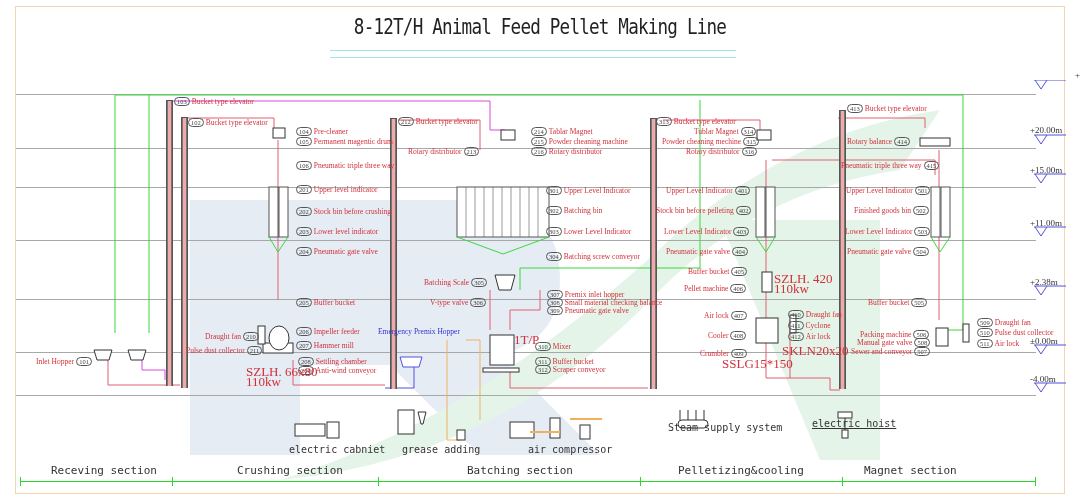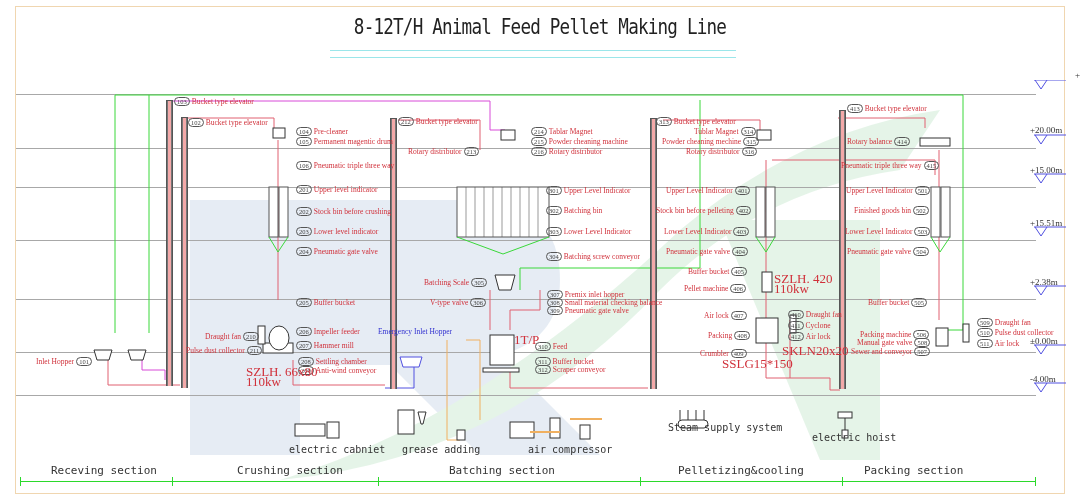--- a/index.html
+++ b/index.html
@@ -40,21 +40,21 @@
 <div class="hline" style="top:148px;"></div>
 <div class="hline" style="top:187px;"></div>
 <div class="hline" style="top:240px;"></div>
 <div class="hline" style="top:299px;"></div>
 <div class="hline" style="top:352px;"></div>
 <div class="hline" style="top:395px;"></div>
 
 <div class="elev" style="top:70px;margin-left:45px;">+25.00m</div>
 <div class="elev" style="top:125px;">+20.00m</div>
 <div class="elev" style="top:165px;">+15.00m</div>
-<div class="elev" style="top:218px;">+15.51m</div>
+<div class="elev" style="top:218px;">+11.00m</div>
 <div class="elev" style="top:277px;">+2.38m</div>
 <div class="elev" style="top:336px;">±0.00m</div>
 <div class="elev" style="top:374px;">-4.00m</div>
 <svg class="tri-svg" style="left:1030px;top:80px;" width="40" height="320">
   <g fill="none" stroke="#5050e0" stroke-width="1">
     <path d="M4 0 h32 M5 0 l6 9 l6 -9"></path>
     <path d="M4 55 h32 M5 55 l6 9 l6 -9"></path>
     <path d="M4 94 h32 M5 94 l6 9 l6 -9"></path>
     <path d="M4 147 h32 M5 147 l6 9 l6 -9"></path>
     <path d="M4 206 h32 M5 206 l6 9 l6 -9"></path>
@@ -183,57 +183,57 @@
 <div class="lbl" style="left:294px;top:327px;"><span class="num">206</span><span>Impeller feeder</span></div>
 <div class="lbl" style="left:294px;top:341px;"><span class="num">207</span><span>Hammer mill</span></div>
 <div class="lbl" style="left:296px;top:357px;"><span class="num">208</span><span>Settling chamber</span></div>
 <div class="lbl" style="left:296px;top:366px;"><span class="num">209</span><span>Anti-wind conveyor</span></div>
 <div class="lbl" style="left:205px;top:332px;"><span>Draught fan</span><span class="num">210</span></div>
 <div class="lbl" style="left:186px;top:346px;"><span>Pulse dust collector</span><span class="num">211</span></div>
 <div class="spec" style="left:246px;top:367px;">
     <div>SZLH. 66x80</div>
     <div>110kw</div>
   </div>
-<div class="lbl blue" style="left:378px;top:327px;">Emergency Inlet Hopper</div>
+<div class="lbl blue" style="left:378px;top:327px;">Emergency Premix Hopper</div>
 
 <div class="lbl" style="left:396px;top:117px;"><span class="num">212</span><span>Bucket type elevator</span></div>
 <div class="lbl" style="left:529px;top:127px;"><span class="num">214</span><span>Tablar Magnet</span></div>
 <div class="lbl" style="left:529px;top:137px;"><span class="num">215</span><span>Powder cheaning machine</span></div>
 <div class="lbl" style="left:529px;top:147px;"><span class="num">216</span><span>Rotary distributor</span></div>
 <div class="lbl" style="left:408px;top:147px;"><span>Rotary distributor</span><span class="num">213</span></div>
 <div class="lbl" style="left:544px;top:186px;"><span class="num">301</span><span>Upper Level Indicator</span></div>
 <div class="lbl" style="left:544px;top:206px;"><span class="num">302</span><span>Batching bin</span></div>
 <div class="lbl" style="left:544px;top:227px;"><span class="num">303</span><span>Lower Level Indicator</span></div>
 <div class="lbl" style="left:544px;top:252px;"><span class="num">304</span><span>Batching screw conveyor</span></div>
 <div class="lbl" style="left:424px;top:278px;"><span>Batching Scale</span><span class="num">305</span></div>
 <div class="lbl" style="left:430px;top:298px;"><span>V-type valve</span><span class="num">306</span></div>
 <div class="lbl" style="left:545px;top:290px;"><span class="num">307</span><span>Premix inlet hopper</span></div>
 <div class="lbl" style="left:545px;top:298px;"><span class="num">308</span><span>Small material checking balance</span></div>
 <div class="lbl" style="left:545px;top:306px;"><span class="num">309</span><span>Pneumatic gate valve</span></div>
 <div class="spec" style="left:514px;top:335px;">1T/P</div>
-<div class="lbl" style="left:533px;top:342px;"><span class="num">310</span><span>Feed</span></div>
+<div class="lbl" style="left:533px;top:342px;"><span class="num">310</span><span>Mixer</span></div>
 <div class="lbl" style="left:533px;top:357px;"><span class="num">311</span><span>Buffer bucket</span></div>
 <div class="lbl" style="left:533px;top:365px;"><span class="num">312</span><span>Scraper conveyor</span></div>
 
 <div class="lbl" style="left:654px;top:117px;"><span class="num">313</span><span>Bucket type elevator</span></div>
 <div class="lbl" style="left:694px;top:127px;"><span>Tublar Magnet</span><span class="num">314</span></div>
 <div class="lbl" style="left:662px;top:137px;"><span>Powder cheaning mechine</span><span class="num">315</span></div>
 <div class="lbl" style="left:686px;top:147px;"><span>Rotary distributor</span><span class="num">316</span></div>
 <div class="lbl" style="left:666px;top:186px;"><span>Upper Level Indicator</span><span class="num">401</span></div>
 <div class="lbl" style="left:656px;top:206px;"><span>Stock bin before pelleting</span><span class="num">402</span></div>
 <div class="lbl" style="left:664px;top:227px;"><span>Lower Level Indicator</span><span class="num">403</span></div>
 <div class="lbl" style="left:666px;top:247px;"><span>Pneumatic gate valve</span><span class="num">404</span></div>
 <div class="lbl" style="left:688px;top:267px;"><span>Buffer bucket</span><span class="num">405</span></div>
 <div class="lbl" style="left:684px;top:284px;"><span>Pellet machine</span><span class="num">406</span></div>
 <div class="spec" style="left:774px;top:274px;">
     <div>SZLH. 420</div>
     <div>110kw</div>
   </div>
 <div class="lbl" style="left:704px;top:311px;"><span>Air lock</span><span class="num">407</span></div>
-<div class="lbl" style="left:708px;top:331px;"><span>Packing</span><span class="num">408</span></div>
+<div class="lbl" style="left:708px;top:331px;"><span>Cooler</span><span class="num">408</span></div>
 <div class="lbl" style="left:700px;top:349px;"><span>Crumbler</span><span class="num">409</span></div>
 <div class="lbl" style="left:786px;top:310px;"><span class="num">410</span><span>Draught fan</span></div>
 <div class="lbl" style="left:786px;top:321px;"><span class="num">411</span><span>Cyclone</span></div>
 <div class="lbl" style="left:786px;top:332px;"><span class="num">412</span><span>Air lock</span></div>
 <div class="spec" style="left:782px;top:346px;">SKLN20x20</div>
 <div class="spec" style="left:722px;top:359px;">SSLG15*150</div>
 
 <div class="lbl" style="left:845px;top:104px;"><span class="num">413</span><span>Bucket type elevator</span></div>
 <div class="lbl" style="left:847px;top:137px;"><span>Rotary balance</span><span class="num">414</span></div>
 <div class="lbl" style="left:841px;top:161px;"><span>Pneumatic triple three way</span><span class="num">415</span></div>
@@ -246,27 +246,27 @@
 <div class="lbl" style="left:857px;top:338px;"><span>Manual gate valve</span><span class="num">508</span></div>
 <div class="lbl" style="left:851px;top:347px;"><span>Sewer and conveyor</span><span class="num">507</span></div>
 <div class="lbl" style="left:975px;top:318px;"><span class="num">509</span><span>Draught fan</span></div>
 <div class="lbl" style="left:975px;top:328px;"><span class="num">510</span><span>Pulse dust collector</span></div>
 <div class="lbl" style="left:975px;top:339px;"><span class="num">511</span><span>Air lock</span></div>
 
 <div class="bottom-cap" style="left:289px;top:444px;">electric cabniet</div>
 <div class="bottom-cap" style="left:402px;top:444px;">grease adding</div>
 <div class="bottom-cap" style="left:528px;top:444px;">air compressor</div>
 <div class="bottom-cap" style="left:668px;top:422px;">Steam supply system</div>
-<div class="bottom-cap" style="left:812px;top:432px;">electric hoist</div>
+<div class="bottom-cap" style="left:812px;top:418px;text-decoration:underline;">electric hoist</div>
 
 <div class="section-label" style="left:51px;top:464px;">Receving section</div>
 <div class="section-label" style="left:237px;top:464px;">Crushing section</div>
-<div class="section-label" style="left:449px;top:464px;">Batching section</div>
+<div class="section-label" style="left:467px;top:464px;">Batching section</div>
 <div class="section-label" style="left:678px;top:464px;">Pelletizing&amp;cooling</div>
-<div class="section-label" style="left:864px;top:464px;">Packing section</div>
+<div class="section-label" style="left:864px;top:464px;">Magnet section</div>
 
 <div class="dim-line" style="left:20px;width:1015px;"></div>
 <div class="tick" style="left:20px;"></div>
 <div class="tick" style="left:172px;"></div>
 <div class="tick" style="left:378px;"></div>
 <div class="tick" style="left:640px;"></div>
 <div class="tick" style="left:842px;"></div>
 <div class="tick" style="left:1035px;"></div>
 
 </body></html>

